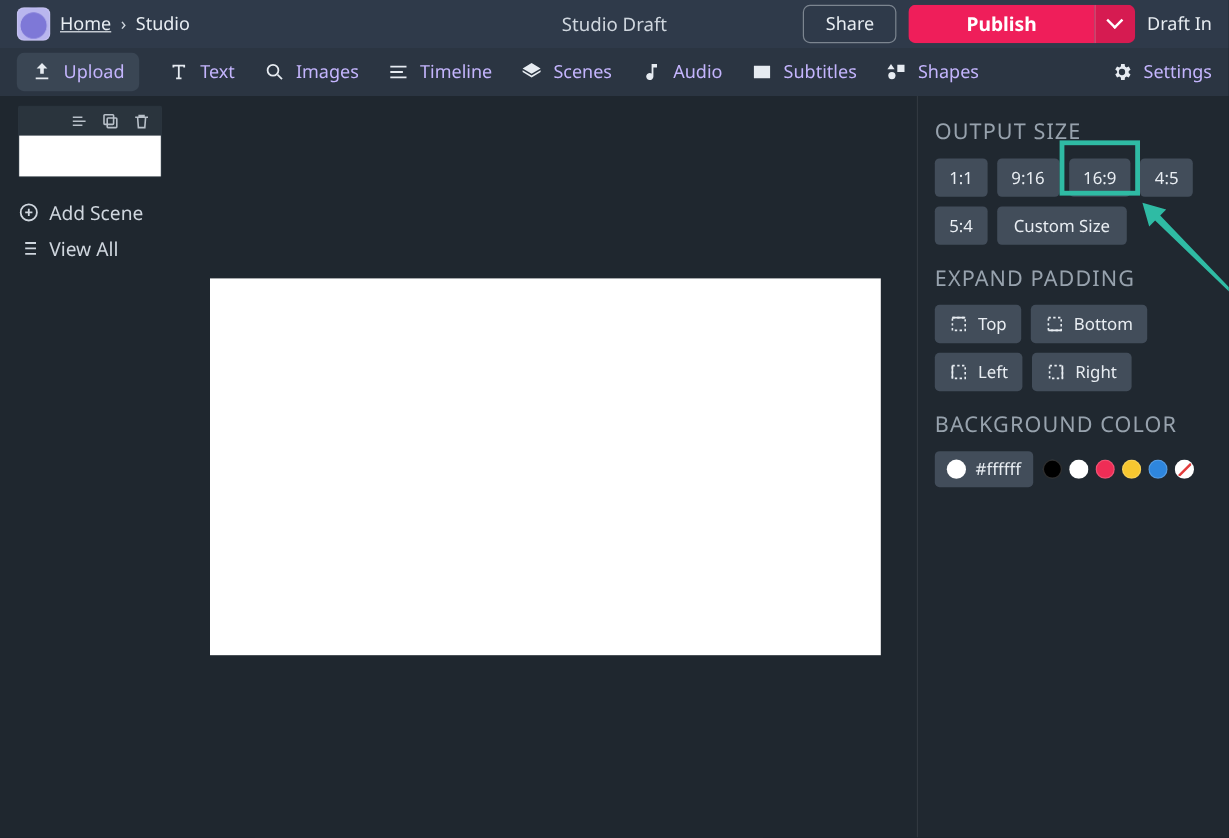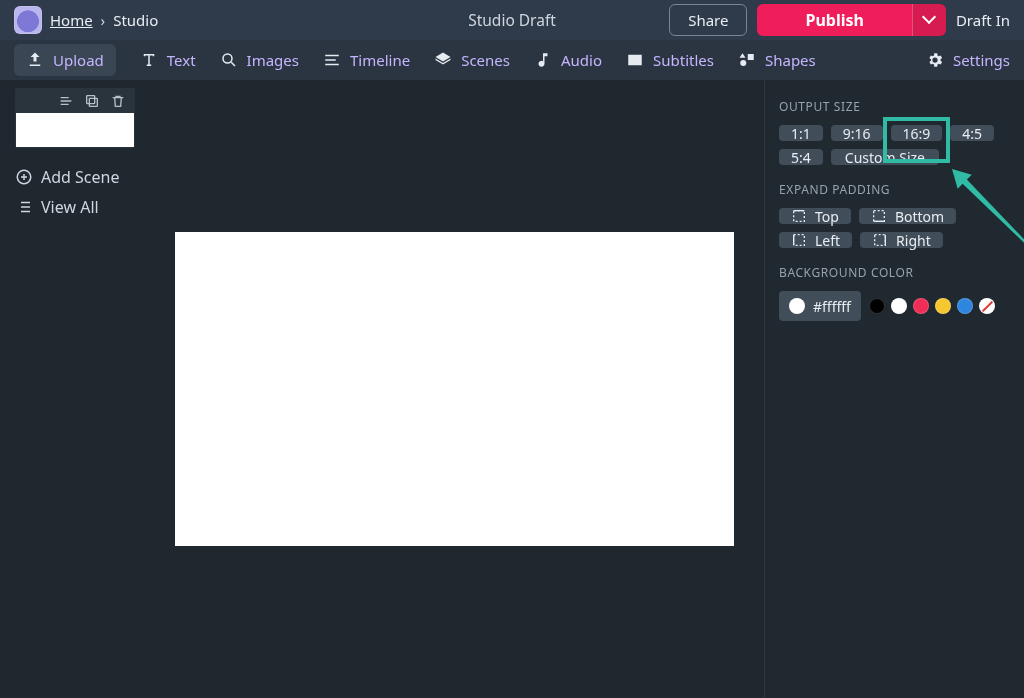--- a/index.html
+++ b/index.html
@@ -54,23 +54,23 @@
   .left-link .lic{width:18px;height:18px;color:#cfd6de;}
 
   
   .center{flex:1;position:relative;background:var(--bg-canvas);}
   .canvas{position:absolute;left:175px;top:232px;transform:translateY(0);width:559px;height:314px;background:#ffffff;}
   
   .canvas{top:152px;left:40px;width:559px;height:314px;}
 
   
   .right{width:260px;background:var(--bg-right);border-left:1px solid rgba(255,255,255,.08);padding:18px 14px;position:relative;}
-  .section-title{font-size:12px;letter-spacing:.05em;color:#97a2ad;margin-bottom:10px;}
+  .section-title{font-size:18px;letter-spacing:.05em;color:#97a2ad;margin-bottom:10px;}
   .chips{display:flex;flex-wrap:wrap;gap:8px;margin-bottom:16px;}
-  .chip{background:var(--chip);color:var(--chip-text);border:none;border-radius:4px;height:16px;padding:0 12px;font-size:14px;cursor:pointer;display:flex;align-items:center;gap:8px;}
+  .chip{background:var(--chip);color:var(--chip-text);border:none;border-radius:4px;height:32px;padding:0 12px;font-size:14px;cursor:pointer;display:flex;align-items:center;gap:8px;}
   .chip .cic{width:16px;height:16px;}
   .chip.wide{padding:0 14px;}
   .highlight{position:absolute;border:var(--highlight-border);pointer-events:none;}
 
   .bgcolor-row{display:flex;align-items:center;gap:8px;}
   .bg-input{display:flex;align-items:center;gap:8px;background:var(--chip);border-radius:4px;height:30px;padding:0 10px;font-size:14px;color:#e8edf2;}
   .bg-input .swatch{width:16px;height:16px;border-radius:50%;background:#ffffff;}
   .swatches{display:flex;gap:6px;}
   .sw{width:16px;height:16px;border-radius:50%;cursor:pointer;border:1px solid rgba(255,255,255,.18);}
   .sw.nocolor{background:#fff;position:relative;overflow:hidden;}

